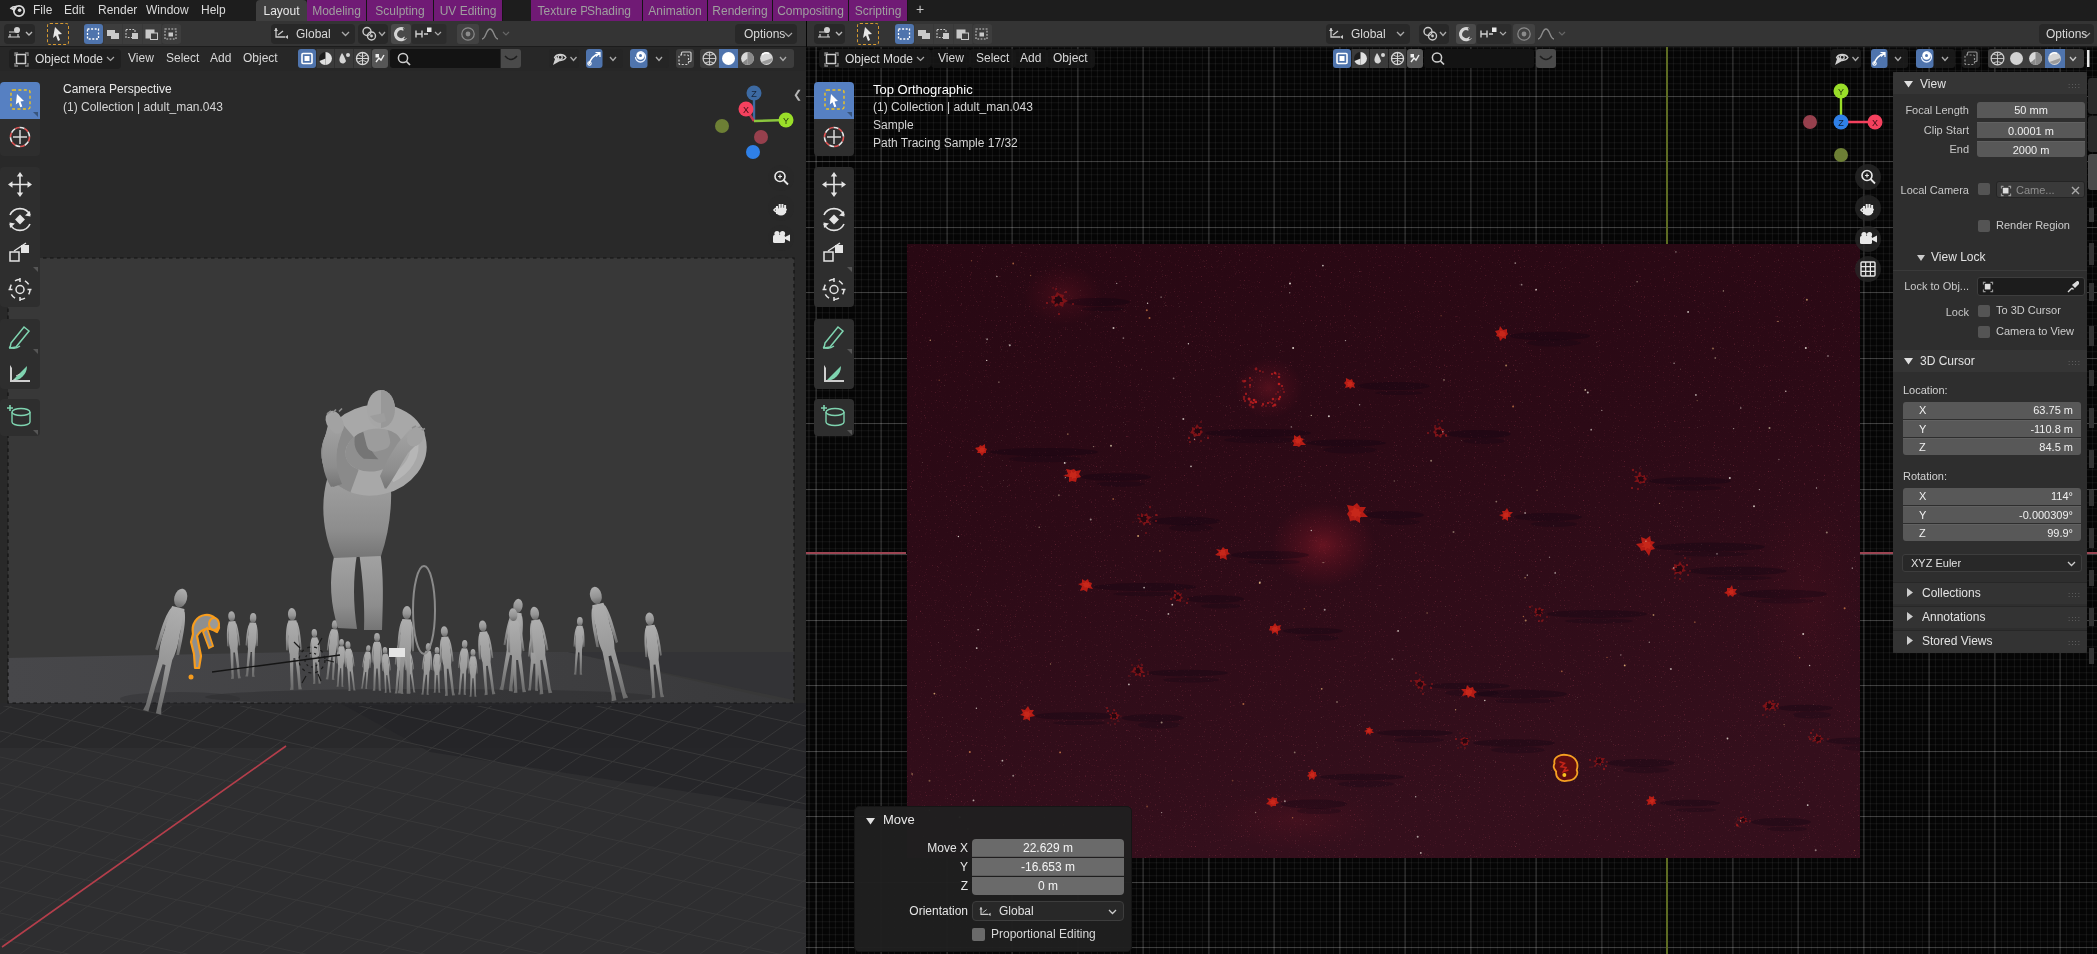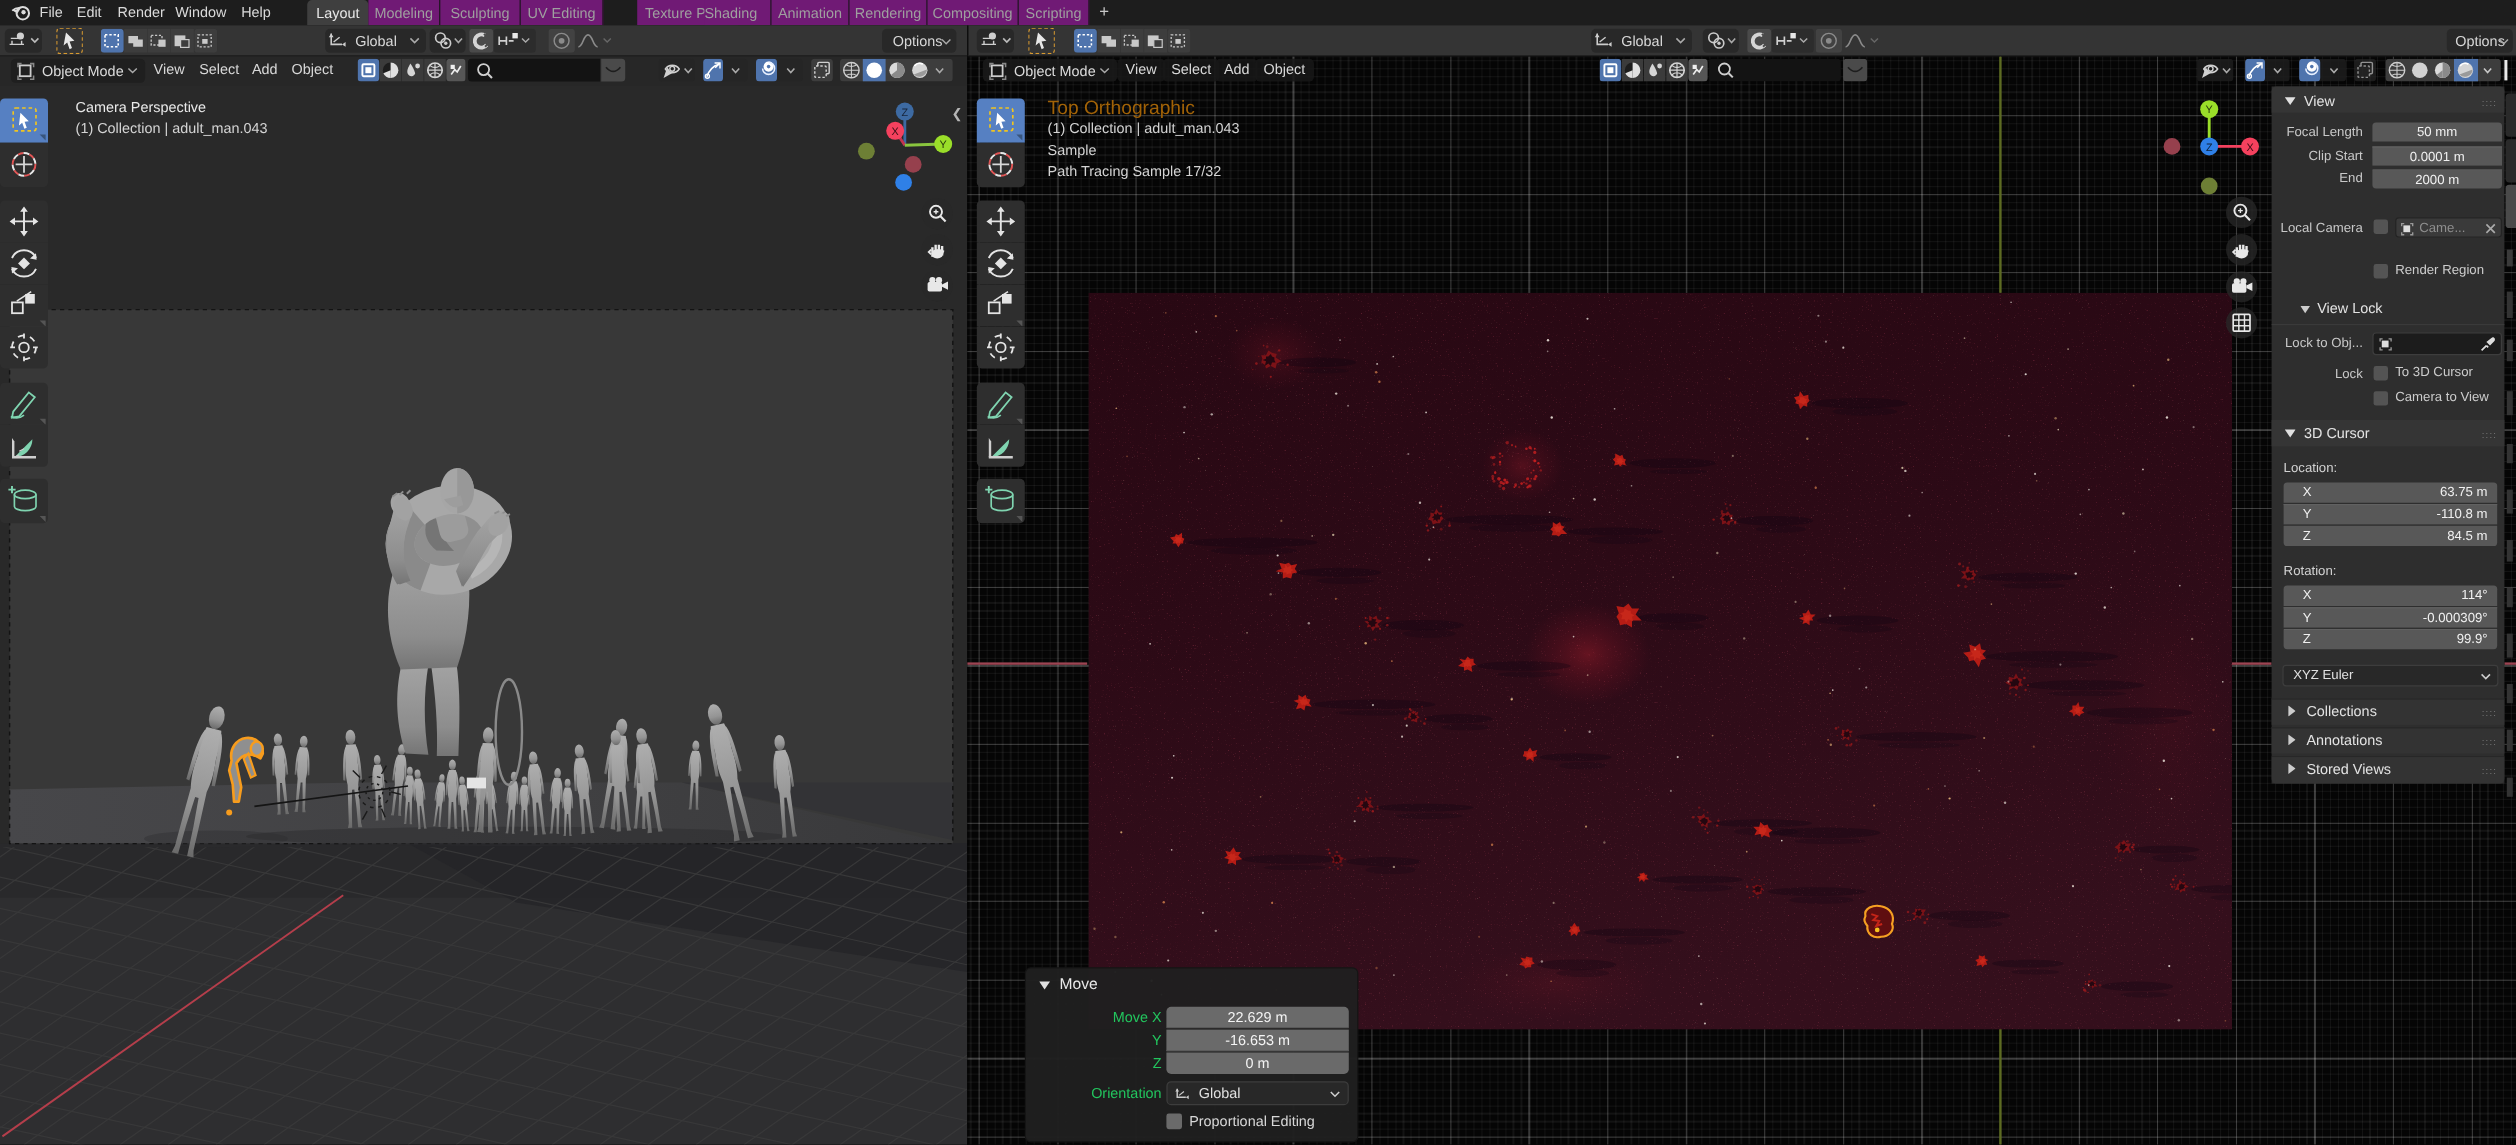--- a/index.html
+++ b/index.html
@@ -32,21 +32,21 @@
 .viewicon{position:absolute;width:26px;height:26px;border-radius:13px;background:rgba(40,40,40,0.75);color:#e0e0e0;text-align:center}
 
 #npanel{position:absolute;left:1087px;top:25px;width:194px;height:581px;background:#2e2e2e;font-size:11px;color:#cccccc}
 .nval{position:absolute;background:#585858;color:#f0f0f0;font-size:11px}
 .nlabel{position:absolute;text-align:right;color:#c8c8c8;font-size:11px}
 .chk{position:absolute;width:12px;height:12px;background:#545454;border-radius:2px}
 .phead{position:absolute;color:#e3e3e3;font-size:12px}
 
 #movepanel{position:absolute;left:48px;top:759px;width:278px;height:146px;background:rgba(31,31,31,0.96);border-radius:5px;border:1px solid #151515}
 .mval{position:absolute;left:117px;width:152px;height:18px;background:#6a6a6a;color:#f4f4f4;font-size:12px;text-align:center;line-height:18px}
-.mlabel{position:absolute;text-align:right;color:#22c55e;font-size:12px;width:105px}
+.mlabel{position:absolute;text-align:right;color:#e5e5e5;font-size:12px;width:105px}
 </style></head><body>
 <div id="app">
 
 <div id="topbar" class="abs">
  <svg class="abs" style="left:9px;top:3px" width="17" height="15" viewBox="0 0 17 15">
   <circle cx="10" cy="8" r="5.2" fill="none" stroke="#dcdcdc" stroke-width="1.7"></circle>
   <circle cx="10.6" cy="7.2" r="1.8" fill="#dcdcdc"></circle>
   <path d="M1,5.5 L8,4.2 L5.5,8.2 Z" fill="#dcdcdc"></path>
   <path d="M1.2,5.8 Q4,3.2 8,3.6" stroke="#dcdcdc" stroke-width="1.5" fill="none"></path>
  </svg>
@@ -1097,21 +1097,21 @@
         <circle cx="1323.7" cy="609.8" r="1.0" fill="#f0ece4" opacity="0.56"></circle>
         <circle cx="1146.6" cy="303.3" r="0.7" fill="#f0ece4" opacity="0.81"></circle>
         <circle cx="1454.6" cy="709.7" r="0.7" fill="#e8b87a" opacity="0.66"></circle>
         <circle cx="1327.9" cy="416.3" r="1.0" fill="#f0ece4" opacity="0.81"></circle>
         <circle cx="1825.8" cy="532.4" r="1.0" fill="#d8c8a8" opacity="0.56"></circle>
         <circle cx="1008.8" cy="345.3" r="1.0" fill="#f0ece4" opacity="0.65"></circle>
         <circle cx="1536.1" cy="490.3" r="0.7" fill="#e8b87a" opacity="0.44"></circle>
         <circle cx="1148.5" cy="318.1" r="1.0" fill="#c87848" opacity="0.81"></circle>
         <circle cx="911.1" cy="774.0" r="1.0" fill="#e8b87a" opacity="0.43"></circle>
  </svg>
- <div class="abs" style="left:67px;top:35px;font-size:16px;color:#a16207">Top Orthographic</div>
+ <div class="abs" style="left:67px;top:35px;font-size:13px;color:#ffffff">Top Orthographic</div>
  <div class="abs" style="left:67px;top:53px;font-size:12px;color:#d4d4d4">(1) Collection | adult_man.043</div>
  <div class="abs" style="left:67px;top:71px;font-size:12px;color:#d4d4d4">Sample</div>
  <div class="abs" style="left:67px;top:89px;font-size:12px;color:#d4d4d4">Path Tracing Sample 17/32</div>
  <div class="abs" style="top:2px;left:13px;width:112px;height:19px;background:rgba(26,26,26,0.9);border-radius:4px">
         <svg width="17" height="17" viewBox="0 0 17 17" style="position:absolute;left:4px;top:2px">
           <rect x="3.5" y="3.5" width="9" height="9" fill="none" stroke="#ccc" stroke-width="1.5"></rect>
           <path d="M2,5 v-3 h3 M12,2 h3 v3 M15,12 v3 h-3 M5,15 h-3 v-3" stroke="#888" stroke-width="1.3" fill="none"></path>
         </svg>
         <span style="position:absolute;left:26px;top:3px;font-size:12px;color:#dcdcdc">Object Mode</span>
         <svg style="position:absolute;right:6px;top:7px" width="9" height="6">

